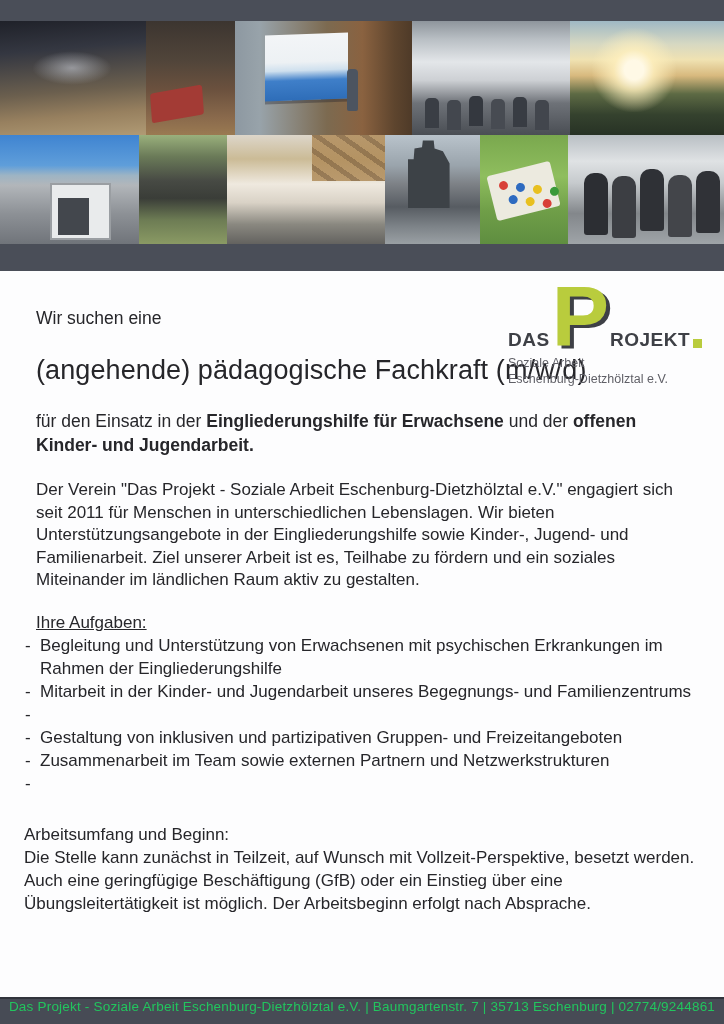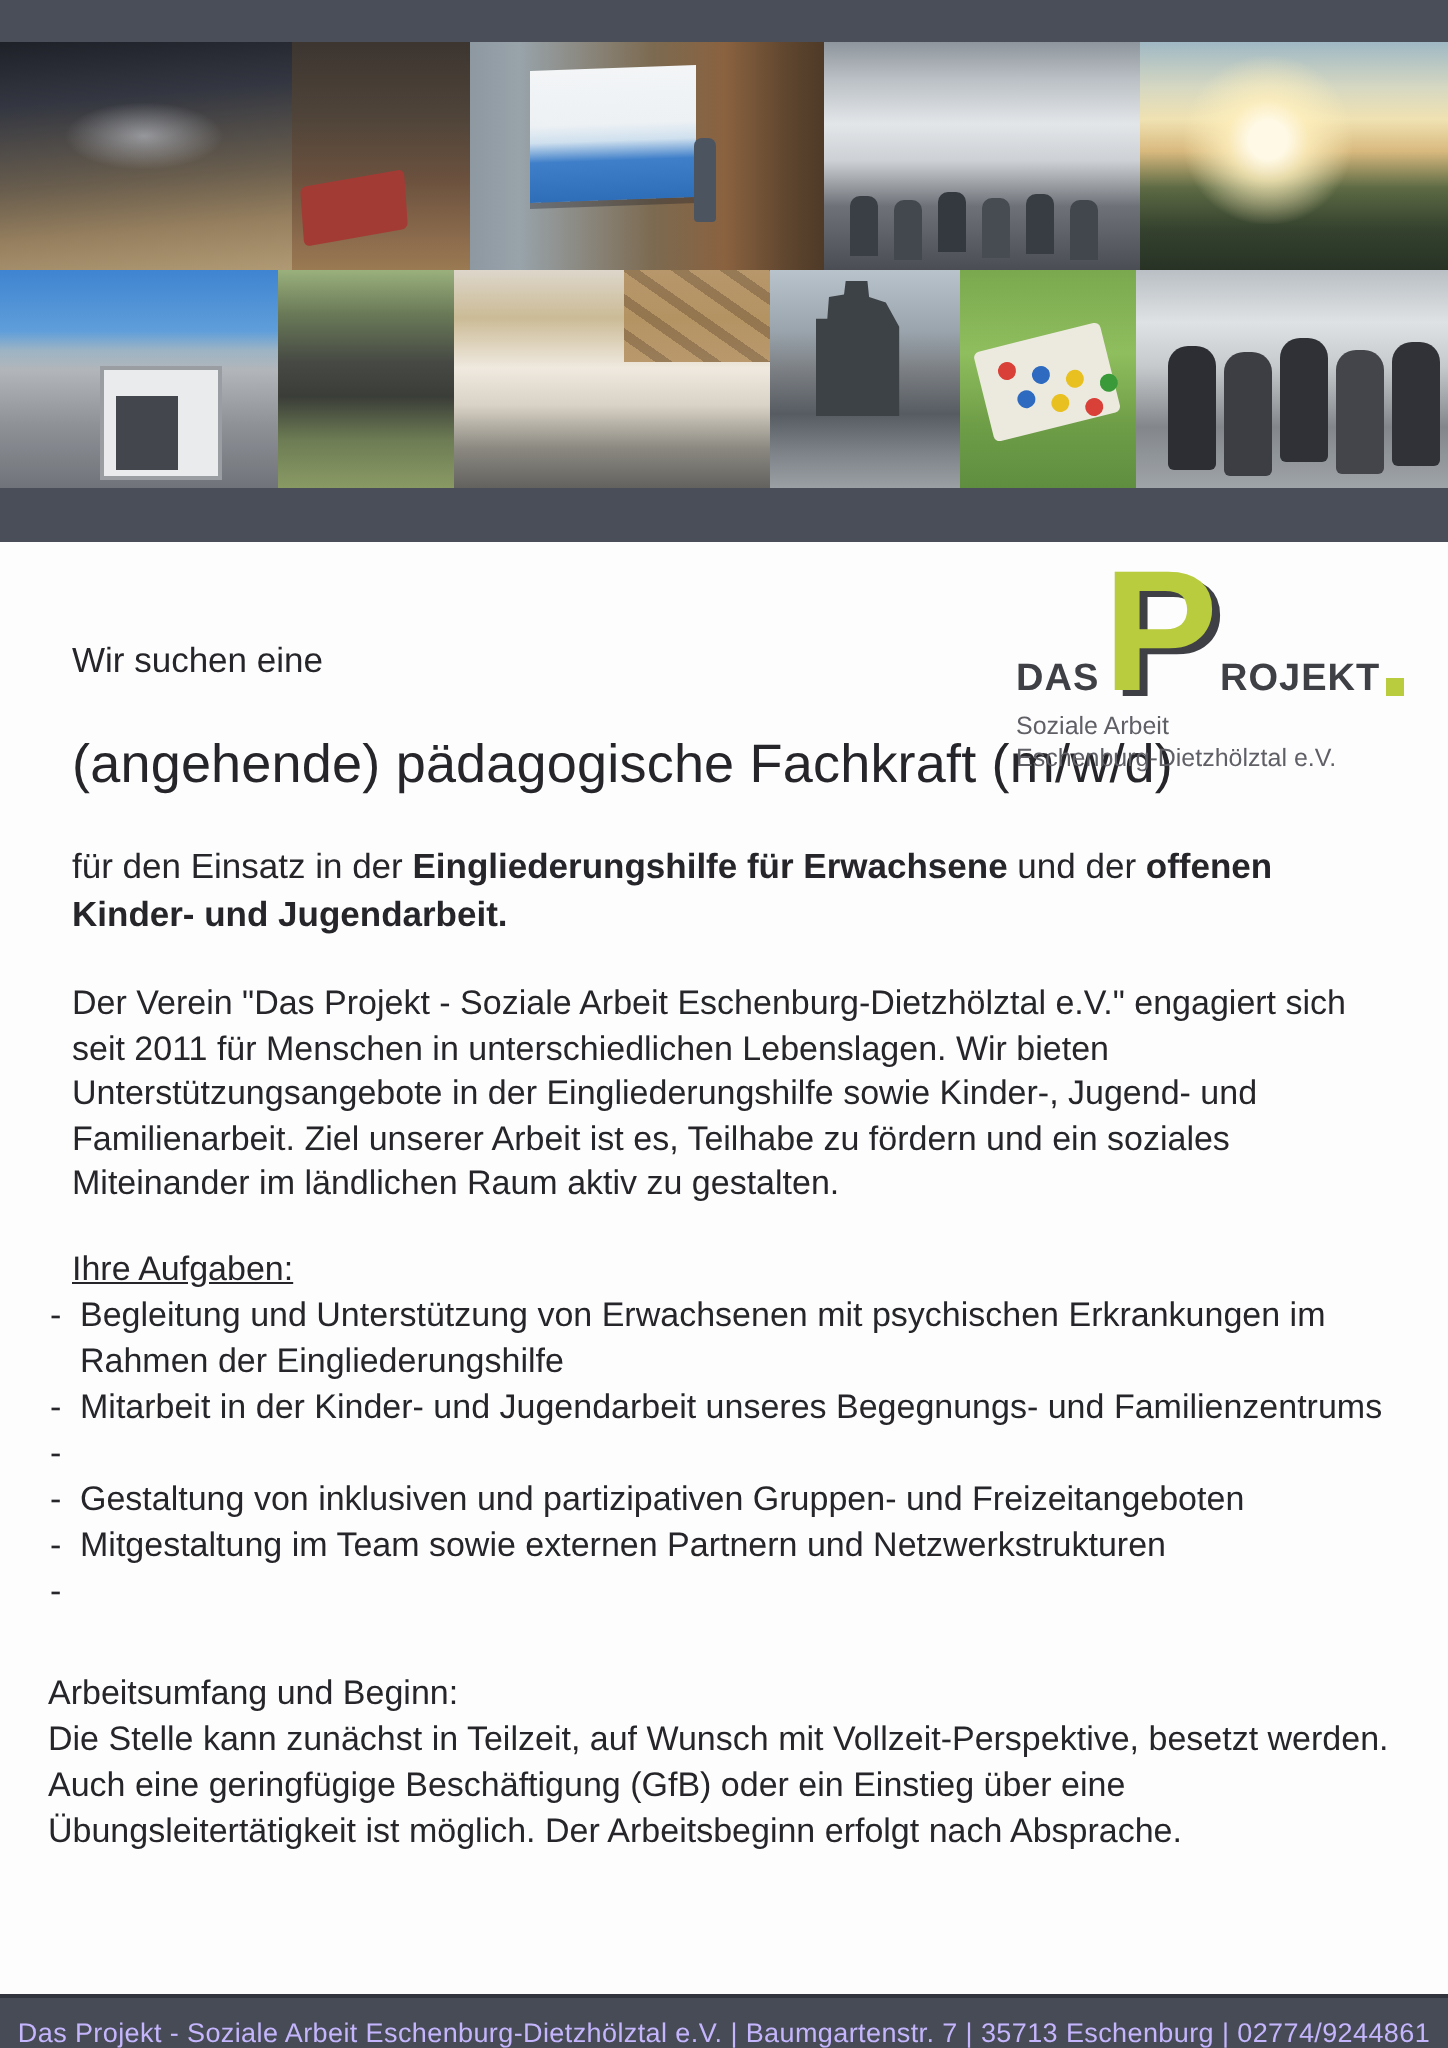--- a/index.html
+++ b/index.html
@@ -2,22 +2,22 @@
 <html><head>
 <meta charset="utf-8">
 <style>
   html,body{margin:0;padding:0;background:#e9e9e9;}
   .page{position:relative;width:724px;height:1024px;background:#fdfdfe;overflow:hidden;
         font-family:"Liberation Sans",sans-serif;color:#26262a;margin:0 auto;}
   
   .top-bar{position:absolute;left:0;top:0;width:724px;height:21px;background:#4a4e58;}
   .divider-bar{position:absolute;left:0;top:244px;width:724px;height:27px;background:#4a4e58;}
   .footer-bar{position:absolute;left:0;top:997px;width:724px;height:27px;background:#474b55;
-        border-top:2px solid #31343c;box-sizing:border-box;display:flex;align-items:flex-end;
-        justify-content:center;color:#c4b5fd;font-size:13.5px;letter-spacing:.2px;}
+        border-top:2px solid #31343c;box-sizing:border-box;display:flex;align-items:flex-start;
+        justify-content:center;color:#22c55e;font-size:13.5px;letter-spacing:.2px;}
   
   .collage{position:absolute;left:0;top:21px;width:724px;}
   .crow{display:flex;}
   .ph{position:relative;overflow:hidden;flex:0 0 auto;}
   .crow1 .ph{height:114px;}
   .crow2 .ph{height:109px;}
   
   .p-hall{background:linear-gradient(175deg,#1f2129 0%,#343741 26%,#57514a 48%,#6b5f4e 60%,#97805f 80%,#b09a74 100%);}
   .p-hall::before{content:"";position:absolute;left:22%;top:26%;width:55%;height:30%;
         background:radial-gradient(ellipse,rgba(210,215,225,.55),rgba(210,215,225,0) 70%);}
@@ -54,21 +54,21 @@
   .p-twister::before{content:"";position:absolute;left:12%;top:30%;width:74%;height:42%;
         background:#eceadf;transform:rotate(-14deg);border-radius:3px;}
   .p-twister::after{content:"";position:absolute;left:22%;top:42%;width:9px;height:9px;border-radius:50%;
         background:#d84038;transform:rotate(-14deg);
         box-shadow:16px 6px 0 #2e6bc0,32px 12px 0 #e8c020,48px 18px 0 #3a9a3a,6px 16px 0 #2e6bc0,22px 22px 0 #e8c020,38px 28px 0 #d84038;}
   .p-team{background:linear-gradient(180deg,#b9bfc4 0%,#dfe2e4 24%,#c6cacd 44%,#83878b 72%,#9fa4a8 100%);}
   .p-team::before{content:"";position:absolute;left:10%;bottom:8%;width:24px;height:62px;border-radius:10px 10px 3px 3px;
         background:#2c2e33;box-shadow:28px 3px 0 #3c3e43,56px -4px 0 #2f3136,84px 2px 0 #43454a,112px -2px 0 #303237;}
   
   .content{position:absolute;left:0;top:271px;width:724px;height:726px;box-sizing:border-box;
-        padding:48px 24px 0 36px;}
+        padding:36px 24px 0 36px;}
   .lead{margin:0;font-size:17.5px;line-height:23px;}
   .headline{margin:23px 0 0 0;font-size:27px;line-height:34px;font-weight:400;letter-spacing:.1px;}
   .intro{margin:23px 0 0 0;font-size:17.5px;line-height:23.5px;max-width:672px;}
   .intro b{font-weight:700;}
   .about{margin-top:22px;font-size:17px;line-height:22.5px;max-width:668px;}
   .about p,.scope p{margin:0;}
   .tasks{margin-top:19px;font-size:17px;line-height:23px;}
   .task-heading{margin:0;text-decoration:underline;}
   .task-list{list-style:none;margin:0 0 0 -11px;padding:0;max-width:690px;}
   .task{display:flex;}
@@ -146,21 +146,21 @@
           </li>
         <li class="task">
             <span class="dash">-</span>
           </li>
         <li class="task">
             <span class="dash">-</span>
             <span>Gestaltung von inklusiven und partizipativen Gruppen- und Freizeitangeboten</span>
           </li>
         <li class="task">
             <span class="dash">-</span>
-            <span>Mitgestaltung im Team sowie externen Partnern und Netzwerkstrukturen</span>
+            <span>Zusammenarbeit im Team sowie externen Partnern und Netzwerkstrukturen</span>
           </li>
         <li class="task">
             <span class="dash">-</span>
           </li>
       </ul>
     </div>
 
     <div class="scope">
       <p>Arbeitsumfang und Beginn:</p>
       <p>Die Stelle kann zunächst in Teilzeit, auf Wunsch mit Vollzeit-Perspektive, besetzt werden. Auch eine geringfügige Beschäftigung (GfB) oder ein Einstieg über eine Übungsleitertätigkeit ist möglich. Der Arbeitsbeginn erfolgt nach Absprache.</p>

